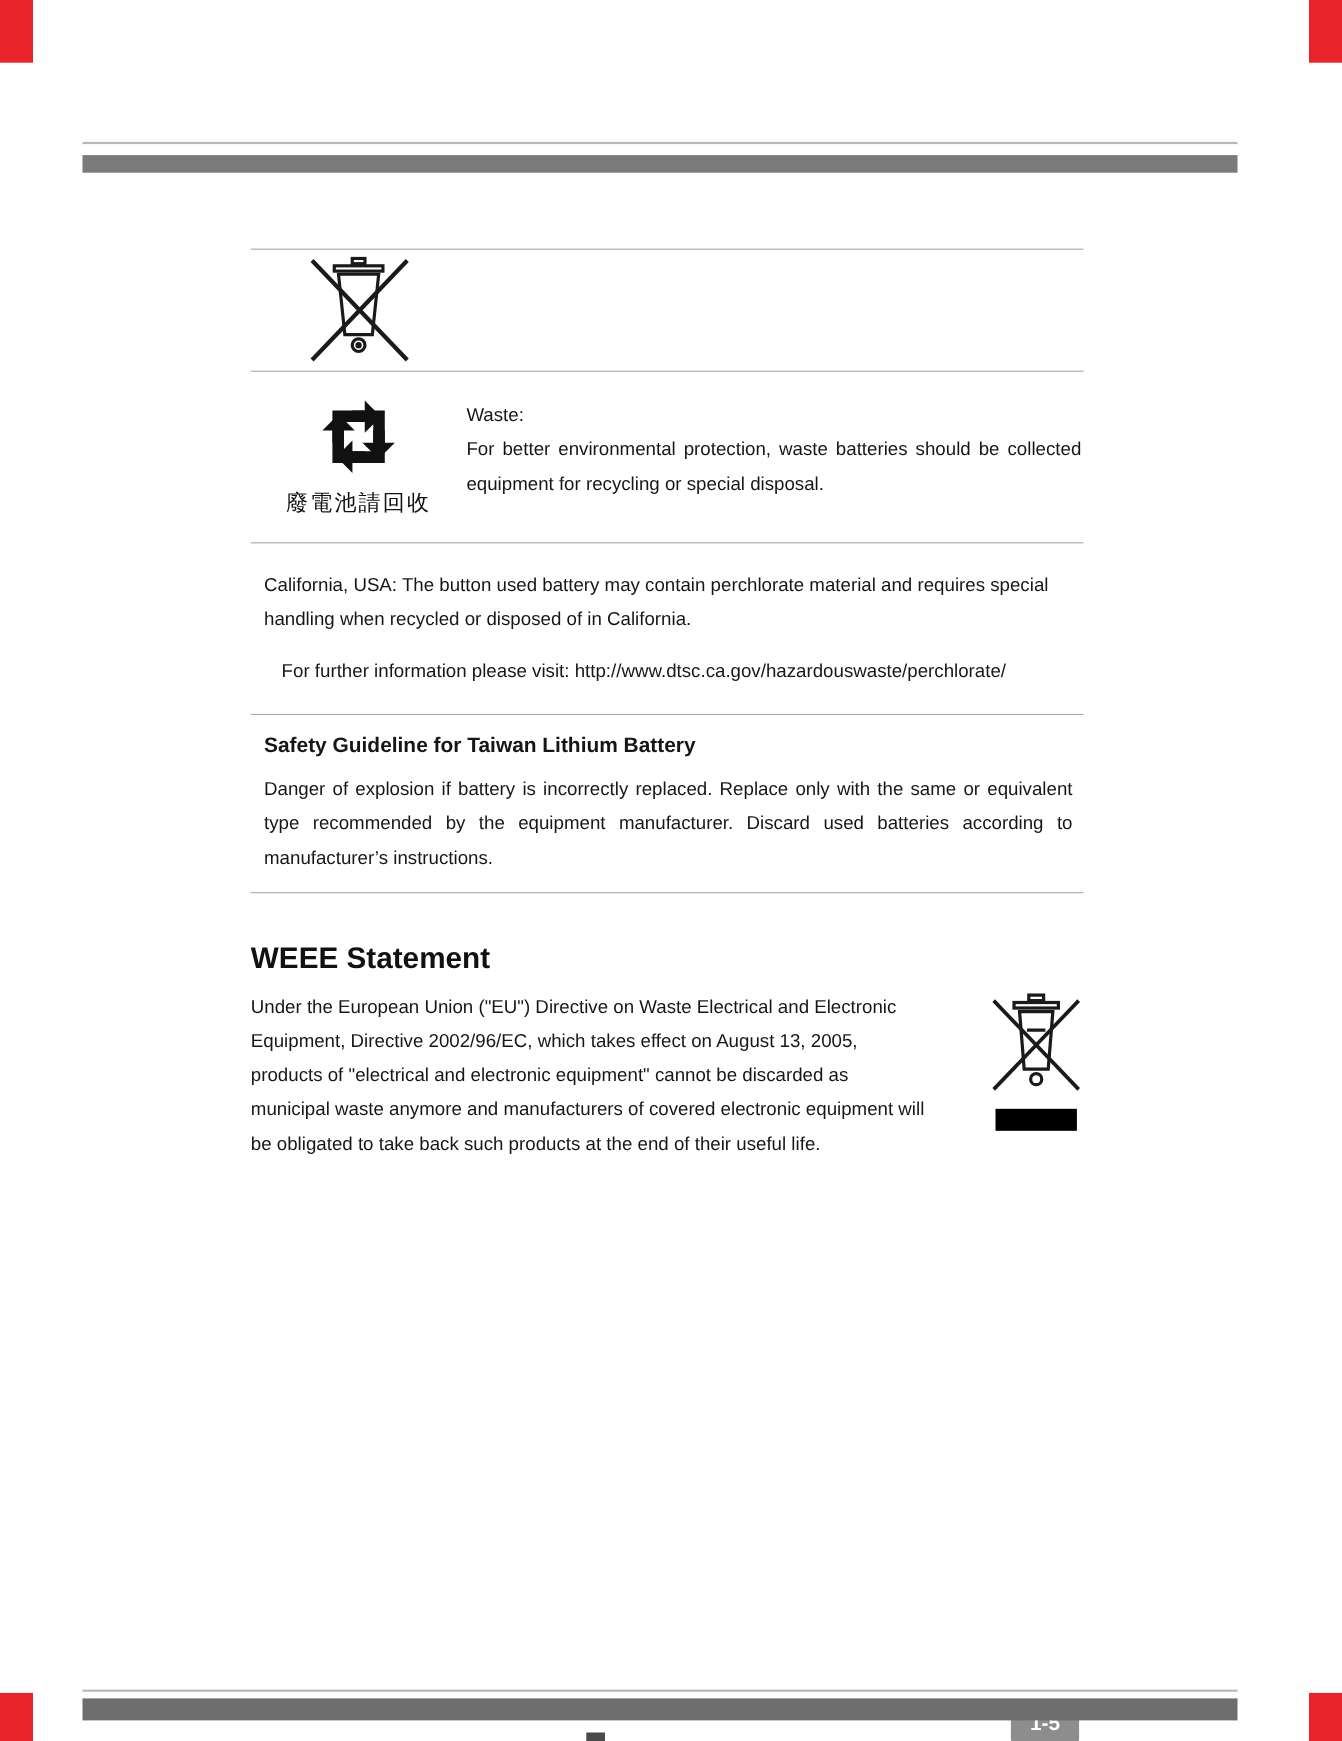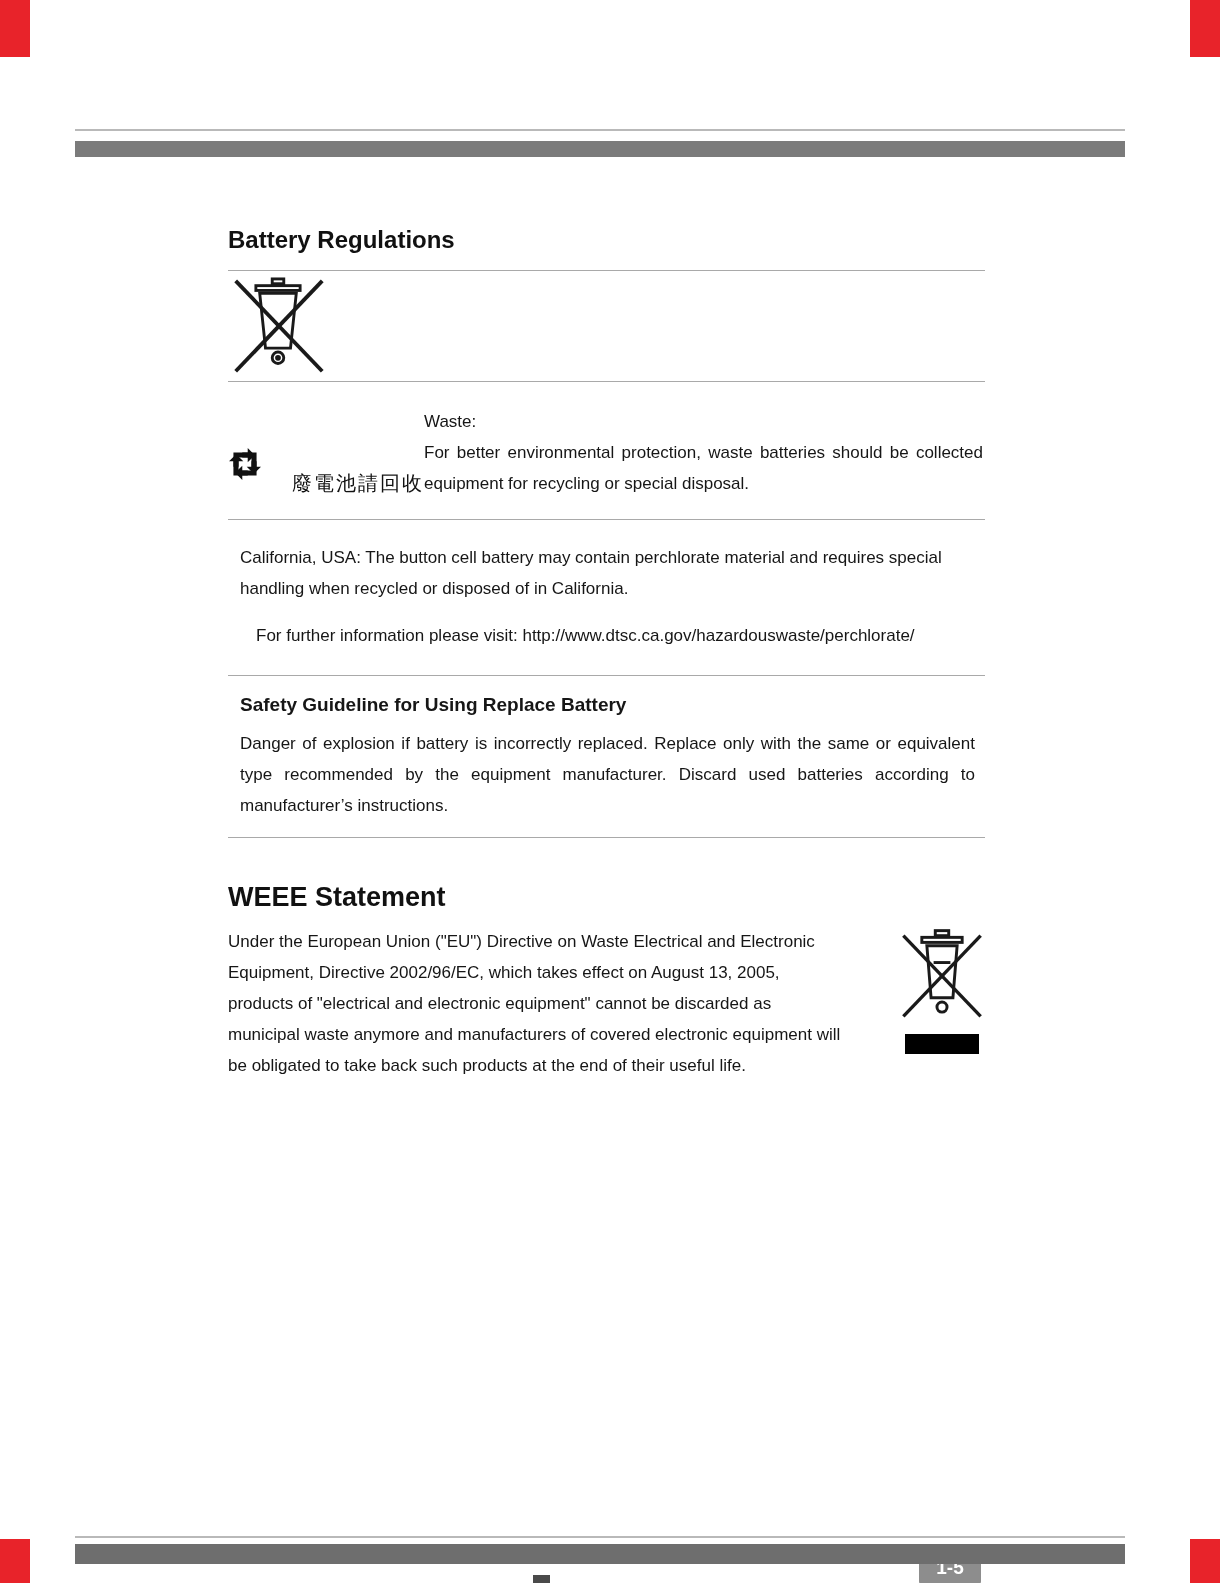--- a/index.html
+++ b/index.html
@@ -33,21 +33,21 @@
   .crop-mark { position: absolute; left: 533px; top: 1575px; width: 17px; height: 8px; background: #4a4a4a; }
 
   
   .content { position: absolute; left: 228px; top: 226px; width: 757px; font-size: 17px; line-height: 31px; }
   .section-title { font-size: 24px; line-height: 28px; font-weight: bold; margin: 0 0 16px 0; color: #111; }
   .hr { border-top: 1px solid #a9a9a9; height: 0; }
 
   .reg-row { display: flex; }
   .row-eu { padding: 6px 0 4px 0; }
   .row-tw { padding: 24px 0 20px 0; }
-  .reg-icon-cell { width: 196px; flex: none; display: flex; flex-direction: row; align-items: flex-end; gap: 30px; }
+  .reg-icon-cell { width: 196px; flex: none; display: flex; flex-direction: column; align-items: center; }
   .reg-text-cell { flex: 1; padding-right: 2px; }
   .reg-heading { margin: 0; }
   .reg-body { margin: 0; text-align: justify; }
   .tw-caption { font-family: "DejaVu Serif", serif; font-size: 20px; letter-spacing: 2px; margin-top: 10px; white-space: nowrap; color: #111; }
 
   .cal-block { padding: 22px 10px 8px 12px; }
   .cal-note { margin: 0 0 12px 0; }
   .cal-link { margin: 16px; }
 
   .safety-block { padding: 16px 10px 16px 12px; }
@@ -70,21 +70,20 @@
   <div class="corner tl"></div>
   <div class="corner tr"></div>
   <div class="corner bl"></div>
   <div class="corner br"></div>
 
   <div class="top-thinline"></div>
   <div class="top-bar"></div>
 
   <div class="content">
 
-    <h1 class="section-title">Battery Regulations</h1>
 
     <div class="hr"></div>
 
     <section class="reg-row row-eu">
       <div class="reg-icon-cell">
         <svg class="bin-icon" width="100" height="100" viewBox="0 0 100 104">
           <g fill="none" stroke="#1a1a1a" stroke-width="3">
             <rect x="44" y="2" width="12" height="5"></rect>
             <rect x="27" y="9" width="46" height="5"></rect>
             <path d="M31 17 L69 17 L63 74 L37 74 Z"></path>
@@ -115,28 +114,28 @@
       </div>
       <div class="reg-text-cell">
         <p class="reg-heading">Waste:</p>
         <p class="reg-body">For better environmental protection, waste batteries should be collected equipment for recycling or special disposal.</p>
       </div>
     </section>
 
     <div class="hr"></div>
 
     <div class="cal-block">
-      <p class="cal-note">California, USA: The button cell battery may contain perchlorate material and requires special handling when recycled or disposed of in California.</p>
+      <p class="cal-note">California, USA: The button used battery may contain perchlorate material and requires special handling when recycled or disposed of in California.</p>
       <p class="cal-link">For further information please visit: http://www.dtsc.ca.gov/hazardouswaste/perchlorate/</p>
     </div>
 
     <div class="hr"></div>
 
     <div class="safety-block">
-      <h2 class="safety-title">Safety Guideline for Using Replace Battery</h2>
+      <h2 class="safety-title">Safety Guideline for Taiwan Lithium Battery</h2>
       <p class="safety-body">Danger of explosion if battery is incorrectly replaced.  Replace only with the same or equivalent type recommended by the equipment manufacturer.  Discard used batteries according to manufacturer’s instructions.</p>
     </div>
 
     <div class="hr"></div>
 
     <h1 class="weee-title">WEEE Statement</h1>
 
     <div class="weee-wrap">
       <p class="weee-text">Under the European Union ("EU") Directive on Waste Electrical and Electronic Equipment, Directive 2002/96/EC, which takes effect on August 13, 2005, products of "electrical and electronic equipment" cannot be discarded as municipal waste anymore and manufacturers of covered electronic equipment will be obligated to take back such products at the end of their useful life.</p>
       <div class="weee-icon-col">

